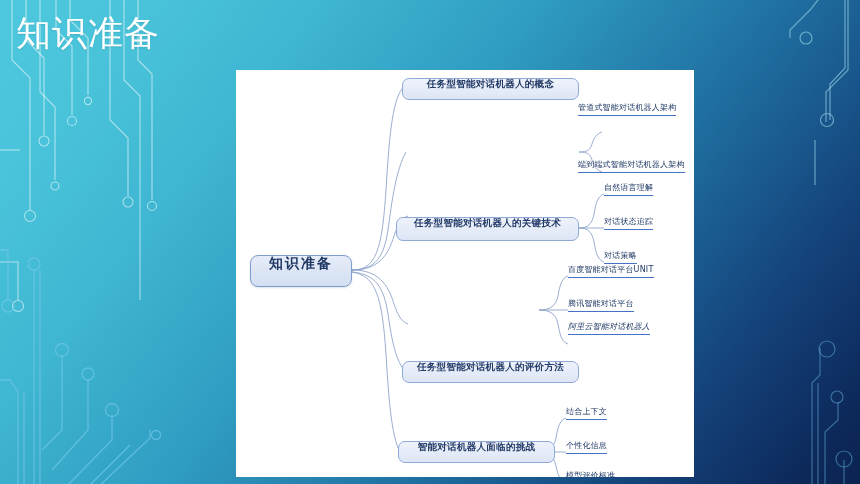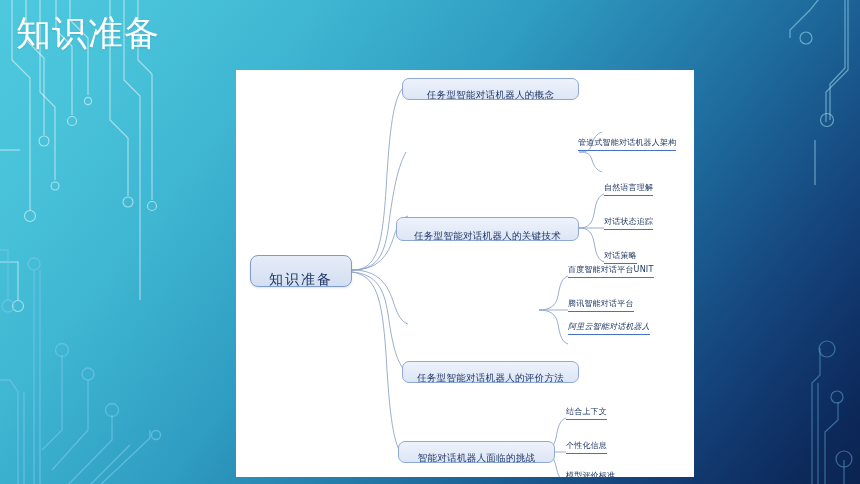--- a/index.html
+++ b/index.html
@@ -62,24 +62,25 @@
   .node {
     position: absolute;
     border-radius: 7px;
     border: 1px solid #8fa9d6;
     background: linear-gradient(180deg,#eef2fb 0%, #dde6f6 100%);
     color: #203864;
     font-family: "DejaVu Sans", "Liberation Sans", sans-serif;
     font-size: 9.5px;
     line-height: 1;
     display: flex;
-    align-items: flex-end;
+    align-items: flex-start;
     justify-content: center;
     white-space: nowrap;
     letter-spacing: 0.3px;
+    font-weight: bold;
   }
   .node.root {
     border-radius: 8px;
     border: 1.3px solid #7e9ccd;
     background: linear-gradient(180deg,#e6ecf8 0%, #d3dff2 100%);
     font-size: 14px;
     letter-spacing: 2px;
     box-shadow: 0 1px 2px rgba(60,90,140,0.18);
   }
   
@@ -225,22 +226,26 @@
 
 
     <div class="node" style="left:166px; top:291px; width:177px; height:22px;">
       <span>任务型智能对话机器人的评价方法</span>
     </div>
 
     <div class="node" style="left:162px; top:371px; width:157px; height:22px;">
       <span>智能对话机器人面临的挑战</span>
     </div>
 
-    <div class="leaf" style="left:342px; top:67px;">
+    <div class="leaf" style="left:342px; top:32px;">
       <span>管道式智能对话机器人架构</span>
+      <span class="ul"></span>
+    </div>
+    <div class="leaf" style="left:342px; top:89px;">
+      <span>端到端式智能对话机器人架构</span>
       <span class="ul"></span>
     </div>
 
     <div class="leaf" style="left:368px; top:112px;">
       <span>自然语言理解</span>
       <span class="ul"></span>
     </div>
     <div class="leaf" style="left:368px; top:146px;">
       <span>对话状态追踪</span>
       <span class="ul"></span>

